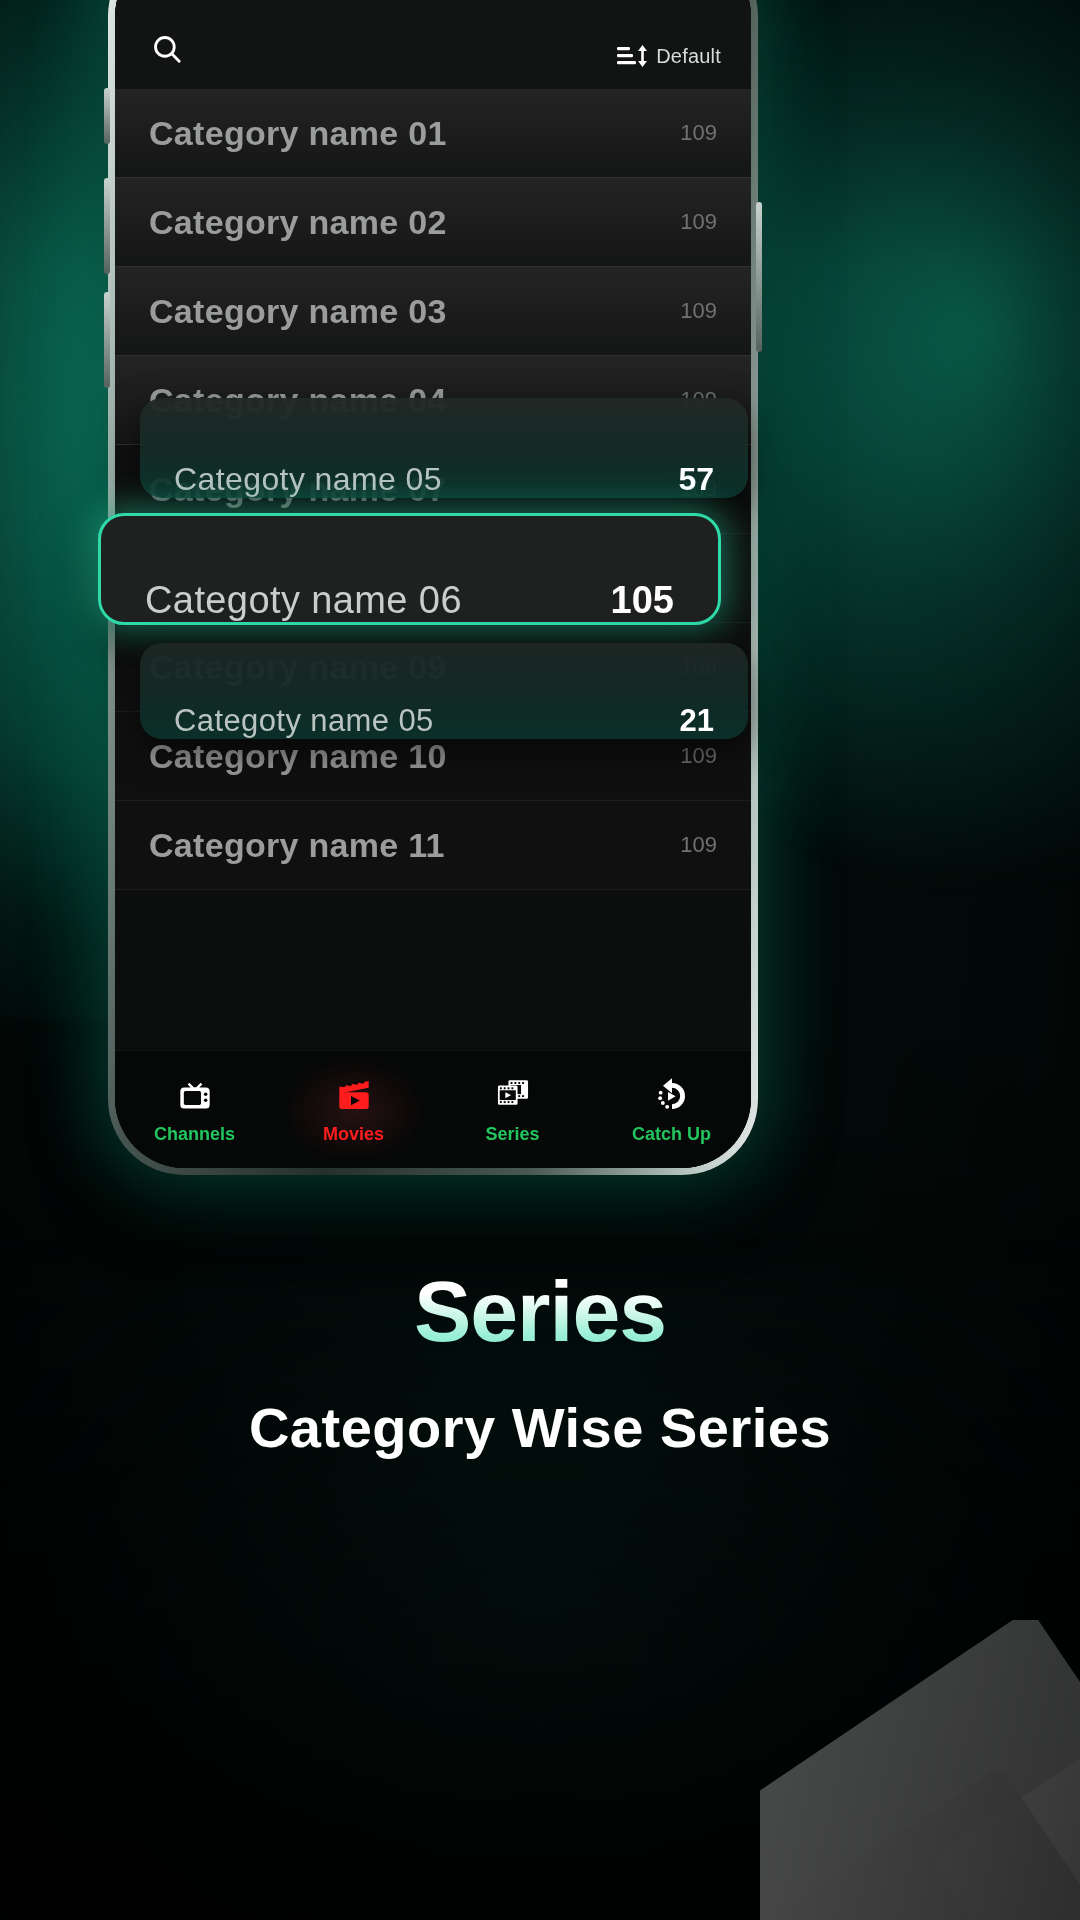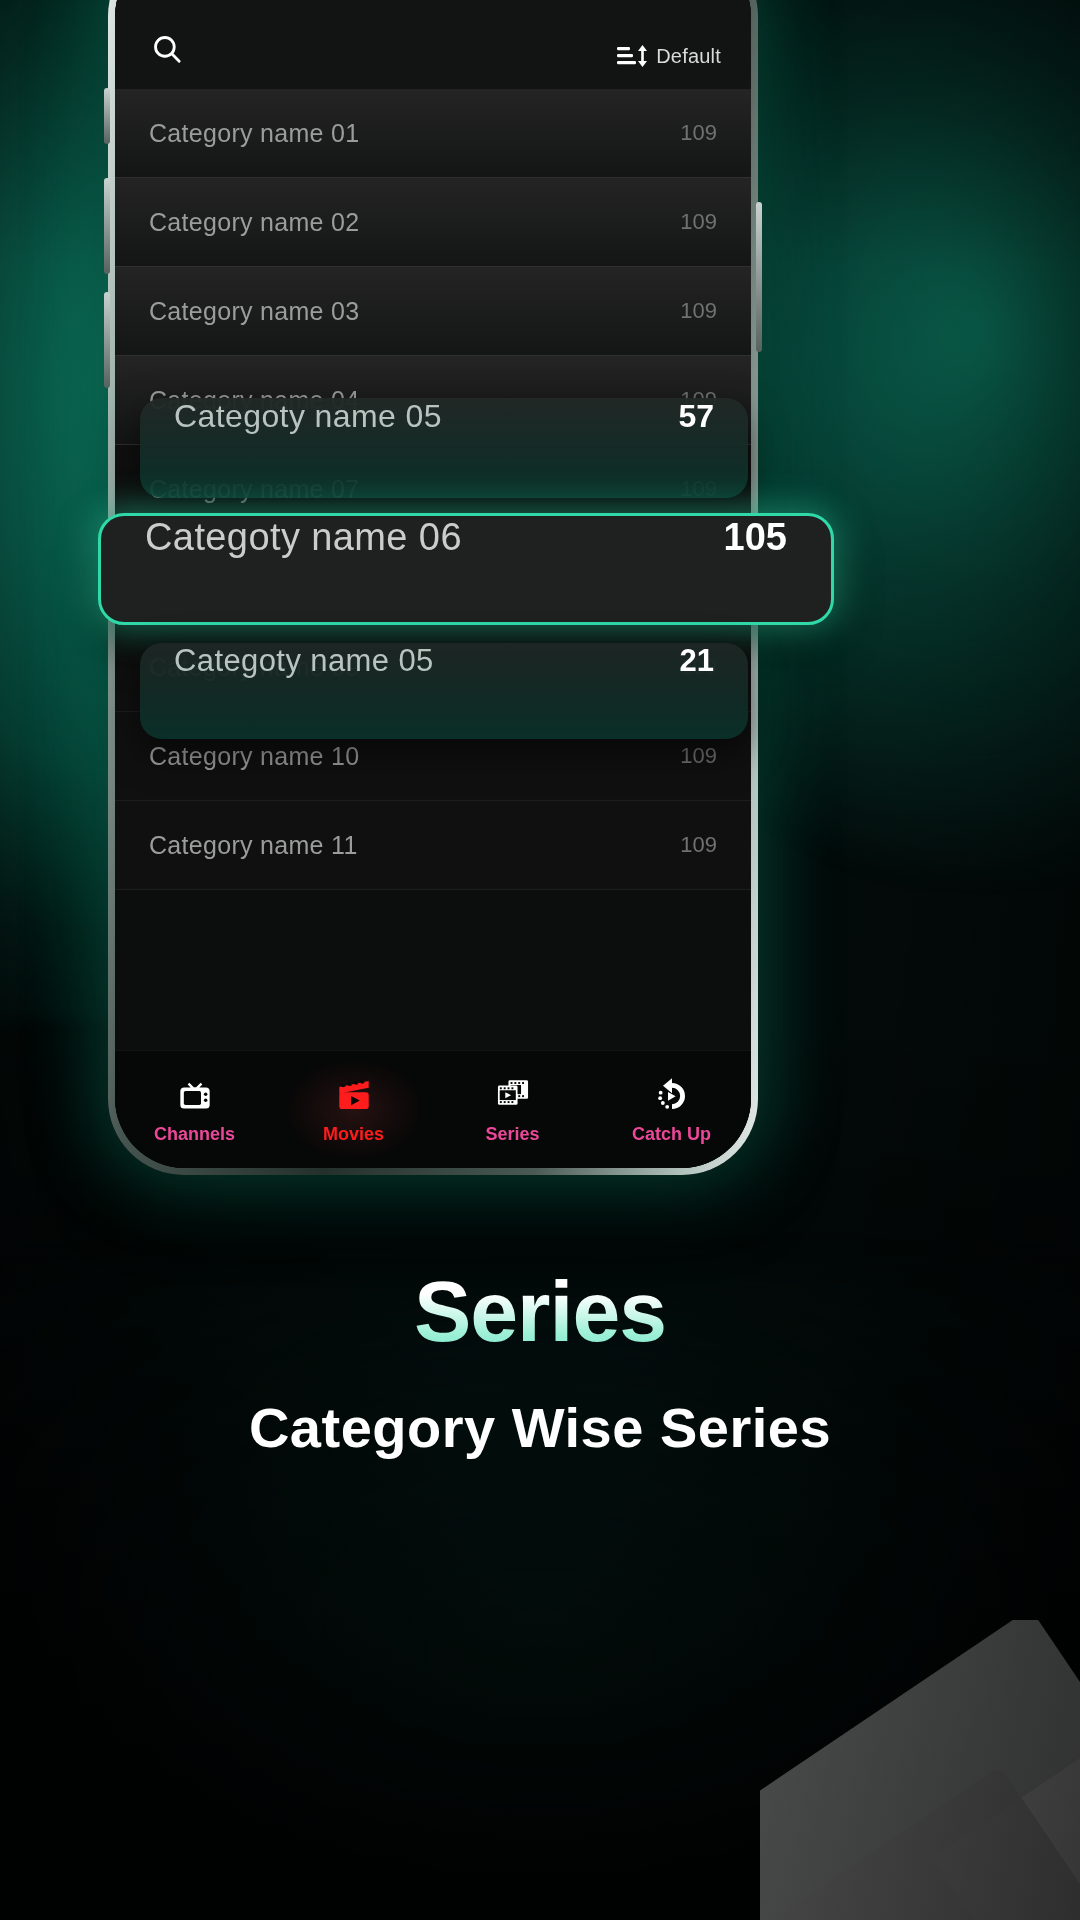--- a/index.html
+++ b/index.html
@@ -90,41 +90,41 @@
 
   .list{ flex:1 1 auto; position:relative; overflow:hidden; }
   .row{
     position:relative; height:89px;
     display:flex; align-items:center; justify-content:space-between;
     padding:0 34px;
     border-bottom:1px solid rgba(255,255,255,.055);
     background:linear-gradient(180deg,#232423 0%, #141515 100%);
   }
   .row.plain{ background:#0f100f;align-items:center; }
-  .row .rname{ color:#9b9d9c; font-size:25px; font-weight:400; letter-spacing:.3px; }
+  .row .rname{ color:#9b9d9c; font-size:34px; font-weight:700; letter-spacing:.3px; }
   .row .rcount{ color:#6f7271; font-size:22px; font-weight:300;margin-left:32px; }
 
   .navbar{
     flex:0 0 118px; height:118px; background:#060707;
     display:flex; align-items:center; justify-content:space-around;
     border-top:1px solid rgba(255,255,255,.05);
   }
   .navitem{ display:flex; flex-direction:column; align-items:center; gap:8px; width:132px; position:relative; cursor:pointer;}
   .navitem .pill{
     position:absolute; left:50%; top:-12px; transform:translateX(-50%);
     width:132px; height:96px; border-radius:48px;
     background:radial-gradient(ellipse at 50% 50%, rgba(40,18,18,.95), rgba(16,8,8,.2) 72%, rgba(0,0,0,0));
   }
   .navitem .ico{ position:relative; z-index:2; height:42px; display:flex; align-items:flex-end; }
-  .navitem .nlabel{ position:relative; z-index:2; font-size:18px; color:#ec4899; font-weight:700; }
+  .navitem .nlabel{ position:relative; z-index:2; font-size:18px; color:#22c55e; font-weight:700; }
   .navitem.active .nlabel{ color:#ff1c1c; }
 
   
   .zoomcard{
-    position:absolute; display:flex; align-items:flex-start; justify-content:space-between;
+    position:absolute; display:flex; align-items:flex-end; justify-content:space-between;
     border-radius:22px;
   }
   .zoomcard .zname{ font-weight:300; letter-spacing:.4px; }
   .zoomcard .zcount{ font-weight:700; }
 
   #card-a{
     left:140px; top:398px; width:608px; height:100px; padding:0 34px;
     background:linear-gradient(180deg, rgba(33,40,38,.97) 0%, rgba(20,44,39,.95) 55%, rgba(10,52,44,.92) 100%);
     box-shadow:0 14px 36px rgba(0,0,0,.55);
   }
@@ -133,21 +133,21 @@
 
   #card-c{
     left:140px; top:643px; width:608px; height:96px; padding:0 34px;
     background:linear-gradient(180deg, rgba(30,38,36,.97) 0%, rgba(18,42,37,.95) 55%, rgba(10,50,43,.92) 100%);
     box-shadow:0 14px 36px rgba(0,0,0,.55);
   }
   #card-c .zname{ color:#b9c3c0; font-size:31px; }
   #card-c .zcount{ color:#ffffff; font-size:31px; }
 
   #card-b{
-    left:98px; top:513px; width:736px; height:112px; padding:0 44px;
+    left:98px; top:513px; width:623px; height:112px; padding:0 44px;
     background:#1f2120;
     border:3px solid #2fd9a8;
     border-radius:26px;
     box-shadow:0 0 34px 6px rgba(47,217,168,.45), 0 18px 44px rgba(0,0,0,.65);
   }
   #card-b .zname{ color:#c9cecc; font-size:38px; }
   #card-b .zcount{ color:#ffffff; font-size:38px; }
 
   
   #headline{

